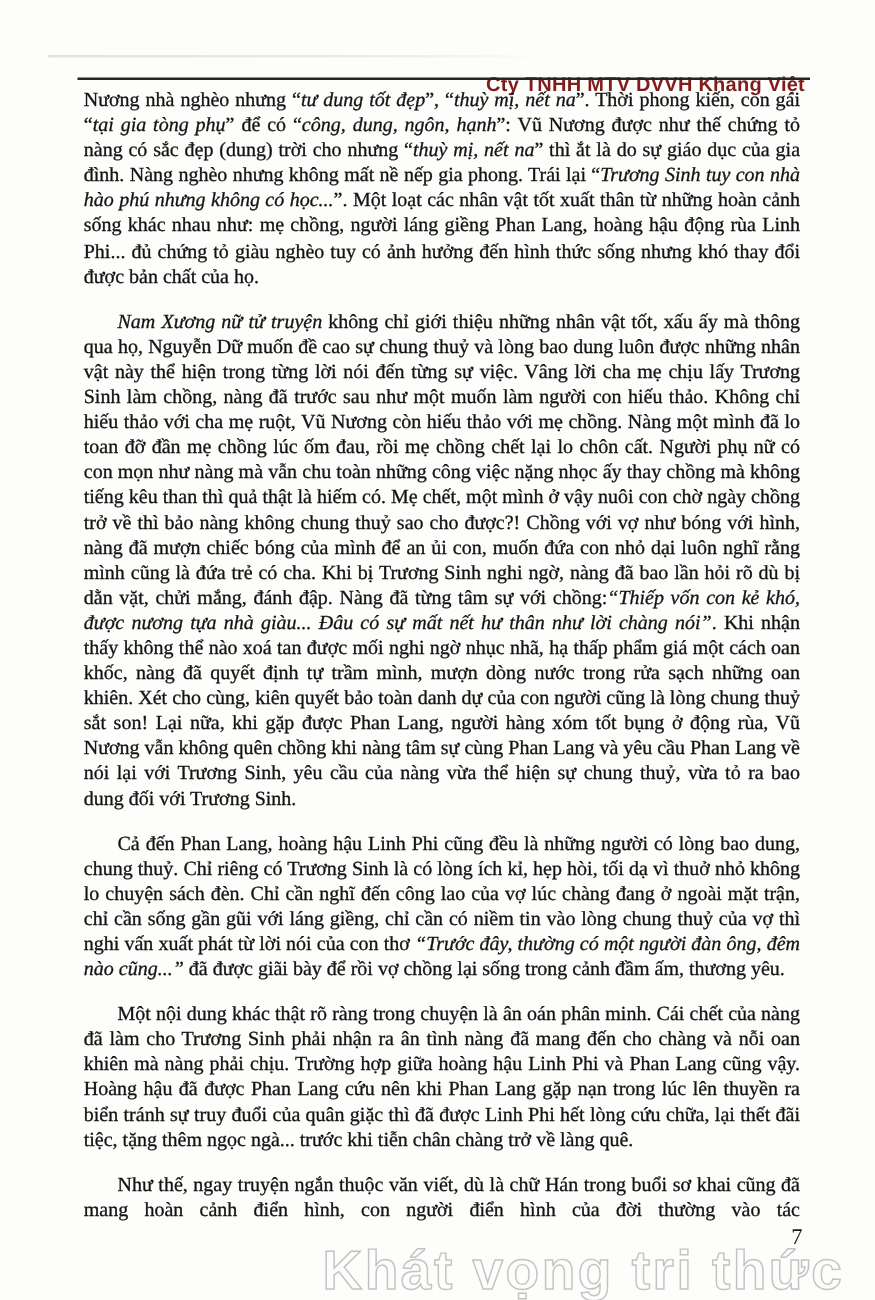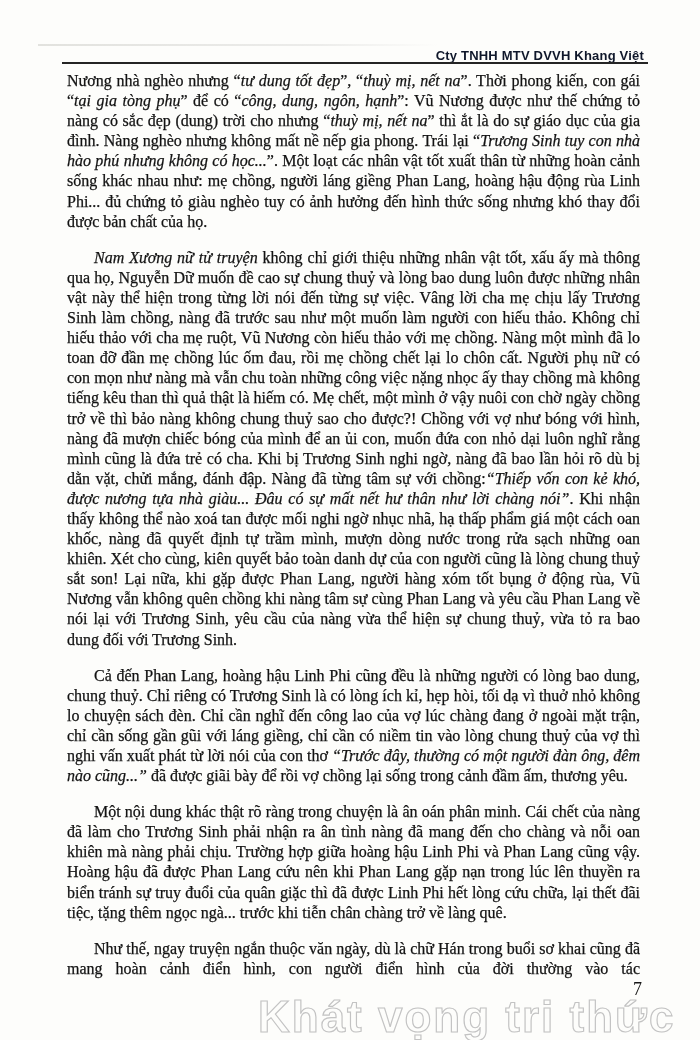--- a/index.html
+++ b/index.html
@@ -13,26 +13,26 @@
   }
   
   .scan-streak {
     position: absolute;
     left: 38px; top: 44px;
     width: 400px; height: 2px;
     background: linear-gradient(to right, #e2e2de, #ececea 70%, rgba(255,255,255,0));
   }
   .header-company {
     position: absolute;
-    top: 48px; right: 56px;
+    top: 60px; right: 56px;
     font-family: "Liberation Sans", sans-serif;
-    font-size: 13px;
+    font-size: 16px;
     font-weight: 700;
     letter-spacing: 0.2px;
-    color: #0f172a;
+    color: #7f1d1d;
     white-space: nowrap;
   }
   .header-rule {
     position: absolute;
     left: 62px; right: 52px; top: 62px;
     height: 2px;
     background: #242424;
   }
   .page-body {
     position: absolute;
@@ -99,21 +99,21 @@
 
   <div class="header-company">Cty TNHH MTV DVVH Khang Việt</div>
 
   <div class="header-rule"></div>
 
   <div class="page-body">
       <p class=""><span>Nương nhà nghèo nhưng “</span><i>tư dung tốt đẹp</i><span>”, “</span><i>thuỳ mị, nết na</i><span>”. Thời phong kiến, con gái “</span><i>tại gia tòng phụ</i><span>” để có “</span><i>công, dung, ngôn, hạnh</i><span>”: Vũ Nương được như thế chứng tỏ nàng có sắc đẹp (dung) trời cho nhưng “</span><i>thuỳ mị, nết na</i><span>” thì ắt là do sự giáo dục của gia đình. Nàng nghèo nhưng không mất nề nếp gia phong. Trái lại “</span><i>Trương Sinh tuy con nhà hào phú nhưng không có học...</i><span>”. Một loạt các nhân vật tốt xuất thân từ những hoàn cảnh sống khác nhau như: mẹ chồng, người láng giềng Phan Lang, hoàng hậu động rùa Linh Phi... đủ chứng tỏ giàu nghèo tuy có ảnh hưởng đến hình thức sống nhưng khó thay đổi được bản chất của họ.</span></p>
       <p class="indent"><i>Nam Xương nữ tử truyện</i><span> không chỉ giới thiệu những nhân vật tốt, xấu ấy mà thông qua họ, Nguyễn Dữ muốn đề cao sự chung thuỷ và lòng bao dung luôn được những nhân vật này thể hiện trong từng lời nói đến từng sự việc. Vâng lời cha mẹ chịu lấy Trương Sinh làm chồng, nàng đã trước sau như một muốn làm người con hiếu thảo. Không chỉ hiếu thảo với cha mẹ ruột, Vũ Nương còn hiếu thảo với mẹ chồng. Nàng một mình đã lo toan đỡ đần mẹ chồng lúc ốm đau, rồi mẹ chồng chết lại lo chôn cất. Người phụ nữ có con mọn như nàng mà vẫn chu toàn những công việc nặng nhọc ấy thay chồng mà không tiếng kêu than thì quả thật là hiếm có. Mẹ chết, một mình ở vậy nuôi con chờ ngày chồng trở về thì bảo nàng không chung thuỷ sao cho được?! Chồng với vợ như bóng với hình, nàng đã mượn chiếc bóng của mình để an ủi con, muốn đứa con nhỏ dại luôn nghĩ rằng mình cũng là đứa trẻ có cha. Khi bị Trương Sinh nghi ngờ, nàng đã bao lần hỏi rõ dù bị dằn vặt, chửi mắng, đánh đập. Nàng đã từng tâm sự với chồng:</span><i>“Thiếp vốn con kẻ khó, được nương tựa nhà giàu... Đâu có sự mất nết hư thân như lời chàng nói”</i><span>. Khi nhận thấy không thể nào xoá tan được mối nghi ngờ nhục nhã, hạ thấp phẩm giá một cách oan khốc, nàng đã quyết định tự trầm mình, mượn dòng nước trong rửa sạch những oan khiên. Xét cho cùng, kiên quyết bảo toàn danh dự của con người cũng là lòng chung thuỷ sắt son! Lại nữa, khi gặp được Phan Lang, người hàng xóm tốt bụng ở động rùa, Vũ Nương vẫn không quên chồng khi nàng tâm sự cùng Phan Lang và yêu cầu Phan Lang về nói lại với Trương Sinh, yêu cầu của nàng vừa thể hiện sự chung thuỷ, vừa tỏ ra bao dung đối với Trương Sinh.</span></p>
       <p class="indent"><span>Cả đến Phan Lang, hoàng hậu Linh Phi cũng đều là những người có lòng bao dung, chung thuỷ. Chỉ riêng có Trương Sinh là có lòng ích kỉ, hẹp hòi, tối dạ vì thuở nhỏ không lo chuyện sách đèn. Chỉ cần nghĩ đến công lao của vợ lúc chàng đang ở ngoài mặt trận, chỉ cần sống gần gũi với láng giềng, chỉ cần có niềm tin vào lòng chung thuỷ của vợ thì nghi vấn xuất phát từ lời nói của con thơ </span><i>“Trước đây, thường có một người đàn ông, đêm nào cũng...”</i><span> đã được giãi bày để rồi vợ chồng lại sống trong cảnh đầm ấm, thương yêu.</span></p>
       <p class="indent"><span>Một nội dung khác thật rõ ràng trong chuyện là ân oán phân minh. Cái chết của nàng đã làm cho Trương Sinh phải nhận ra ân tình nàng đã mang đến cho chàng và nỗi oan khiên mà nàng phải chịu. Trường hợp giữa hoàng hậu Linh Phi và Phan Lang cũng vậy. Hoàng hậu đã được Phan Lang cứu nên khi Phan Lang gặp nạn trong lúc lên thuyền ra biển tránh sự truy đuổi của quân giặc thì đã được Linh Phi hết lòng cứu chữa, lại thết đãi tiệc, tặng thêm ngọc ngà... trước khi tiễn chân chàng trở về làng quê.</span></p>
-      <p class="indent jlast"><span>Như thế, ngay truyện ngắn thuộc văn ngày, dù là chữ Hán trong buổi sơ khai cũng đã mang hoàn cảnh điển hình, con người điển hình của đời thường vào tác</span></p>
+      <p class="indent jlast"><span>Như thế, ngay truyện ngắn thuộc văn viết, dù là chữ Hán trong buổi sơ khai cũng đã mang hoàn cảnh điển hình, con người điển hình của đời thường vào tác</span></p>
     </div>
 
 
   <div class="watermark-slogan">Khát vọng tri thức</div>
 
   <div class="page-number">7</div>
 
 </div>
 
 </body></html>

